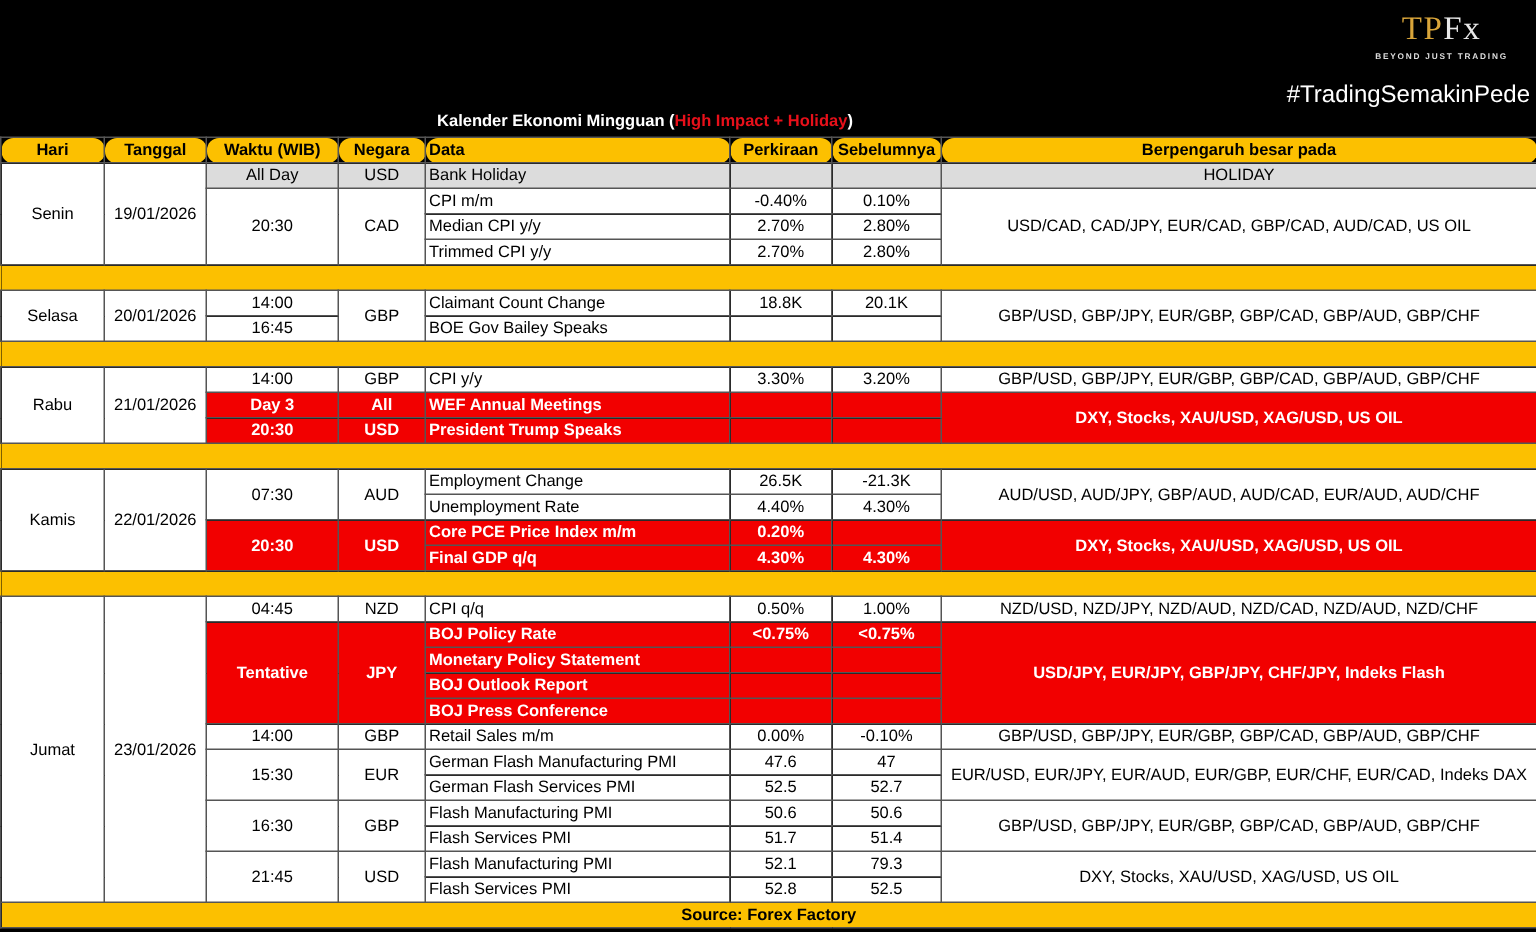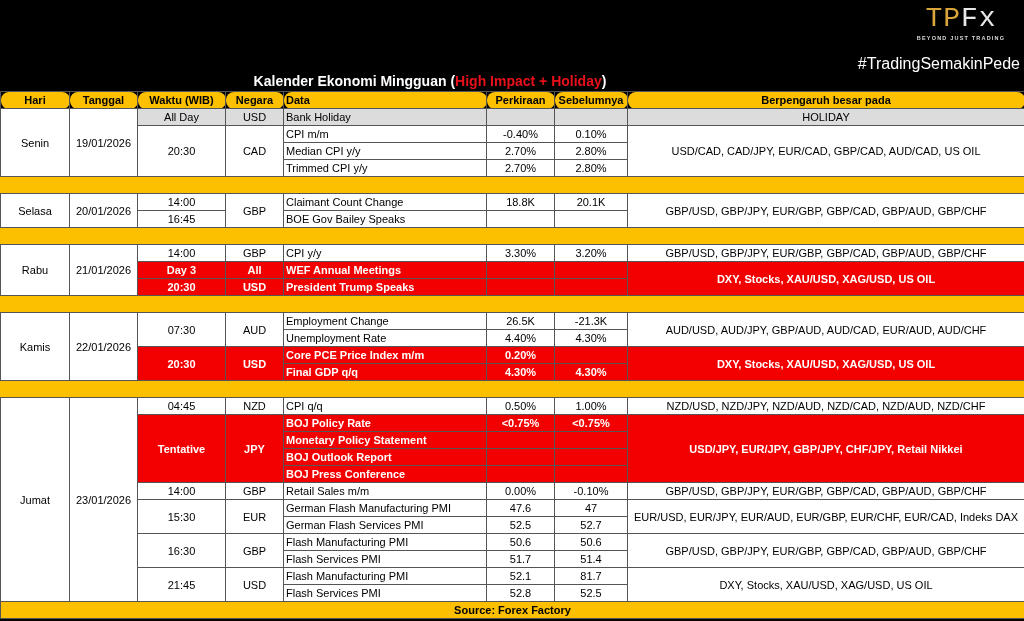--- a/index.html
+++ b/index.html
@@ -1,24 +1,24 @@
 <!DOCTYPE html>
 <html><head>
 <meta charset="utf-8">
 <style>
   html, body { margin:0; padding:0; }
   body { width:1024px; height:621px; background:#000; font-family:"Liberation Sans", sans-serif; overflow:hidden; position:relative; }
   .banner { position:absolute; left:0; top:0; width:1024px; height:71px; background:#000; }
   .logo { position:absolute; right:18px; top:3px; width:90px; text-align:center; }
-  .logo-mark { font-family:Liberation Mono, monospace; font-size:28px; line-height:32px; letter-spacing:1px; }
+  .logo-mark { font-family:Liberation Serif, serif; font-size:22px; line-height:32px; letter-spacing:1px; }
   .logo-mark .tp { color:#d9a53a; }
   .logo-mark .fx { color:#e8e8e8; }
   .logo-tag { font-size:5.5px; color:#ddd; letter-spacing:1.2px; font-weight:bold; margin-top:0px; }
   .hashtag { position:absolute; right:4px; top:55px; color:#fff; font-size:16px; }
-  .title { position:absolute; left:0; top:71px; width:860px; height:20px; text-align:center; color:#fff; font-weight:bold; font-size:14px; line-height:20px; }
+  .title { position:absolute; left:0; top:71px; width:860px; height:20px; text-align:center; color:#fff; font-weight:bold; font-size:11px; line-height:20px; }
   .title .hl { color:#e8101a; }
   table { position:absolute; left:0; top:91px; border-collapse:collapse; table-layout:fixed; width:1024px; font-size:11px; }
   td, th { border:1px solid #555; height:16px; padding:0 2px; line-height:16px; white-space:nowrap; overflow:hidden; }
   th { background:#fcc000; color:#000; font-weight:bold;border-radius:8px; }
   td { background:#fff; color:#000; }
   .c { text-align:center; }
   .l { text-align:left; }
   .gray td, td.gray { background:#dcdcdc; }
   td.red { background:#f20000; color:#fff; font-weight:bold; }
   tr.spacer td { background:#fcc000; height:16px; border-left-color:#fcc000; border-right-color:#fcc000; }
@@ -184,21 +184,21 @@
       <td class="c">0.50%</td>
       <td class="c">1.00%</td>
       <td class="c">NZD/USD, NZD/JPY, NZD/AUD, NZD/CAD, NZD/AUD, NZD/CHF</td>
     </tr>
     <tr>
       <td class="c red" rowspan="4">Tentative</td>
       <td class="c red" rowspan="4">JPY</td>
       <td class="l red">BOJ Policy Rate</td>
       <td class="c red">&lt;0.75%</td>
       <td class="c red">&lt;0.75%</td>
-      <td class="c red" rowspan="4">USD/JPY, EUR/JPY, GBP/JPY, CHF/JPY, Retail Nikkei</td>
+      <td class="c red" rowspan="4">USD/JPY, EUR/JPY, GBP/JPY, CHF/JPY, Indeks Flash</td>
     </tr>
     <tr>
       <td class="l red">Monetary Policy Statement</td>
       <td class="c red"></td>
       <td class="c red"></td>
     </tr>
     <tr>
       <td class="l red">BOJ Outlook Report</td>
       <td class="c red"></td>
       <td class="c red"></td>
@@ -240,21 +240,21 @@
     <tr>
       <td class="l">Flash Services PMI</td>
       <td class="c">51.7</td>
       <td class="c">51.4</td>
     </tr>
     <tr>
       <td class="c" rowspan="2">21:45</td>
       <td class="c" rowspan="2">USD</td>
       <td class="l">Flash Manufacturing PMI</td>
       <td class="c">52.1</td>
-      <td class="c">81.7</td>
+      <td class="c">79.3</td>
       <td class="c" rowspan="2">DXY, Stocks, XAU/USD, XAG/USD, US OIL</td>
     </tr>
     <tr>
       <td class="l">Flash Services PMI</td>
       <td class="c">52.8</td>
       <td class="c">52.5</td>
     </tr>
 
     <tr class="source">
       <td colspan="8">Source: Forex Factory</td>

